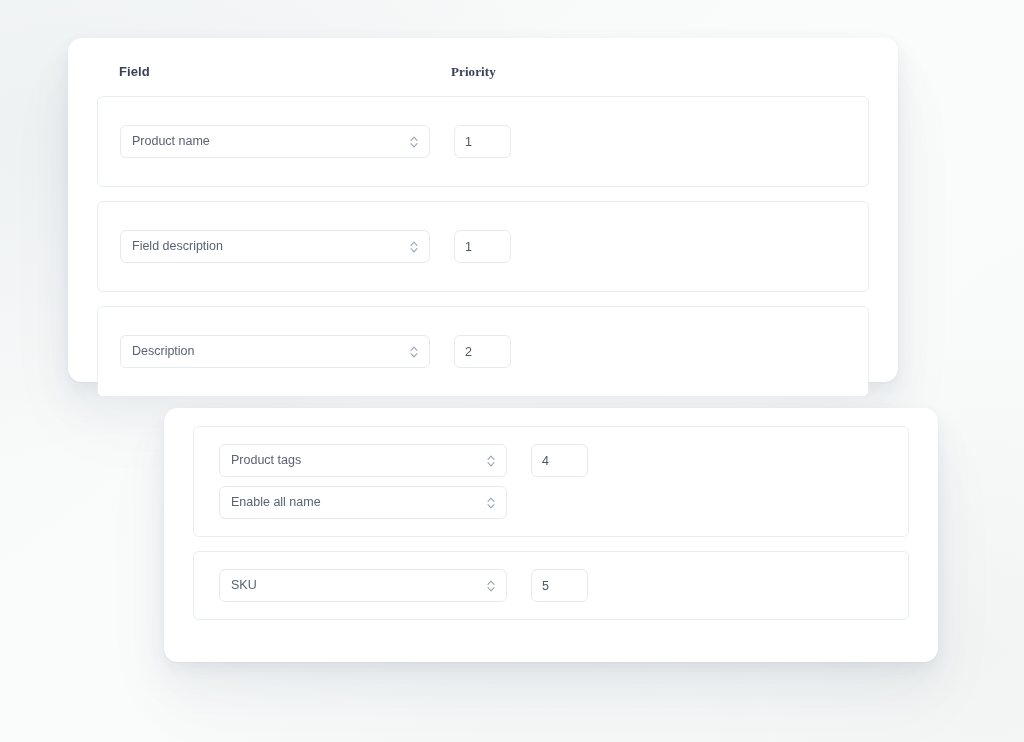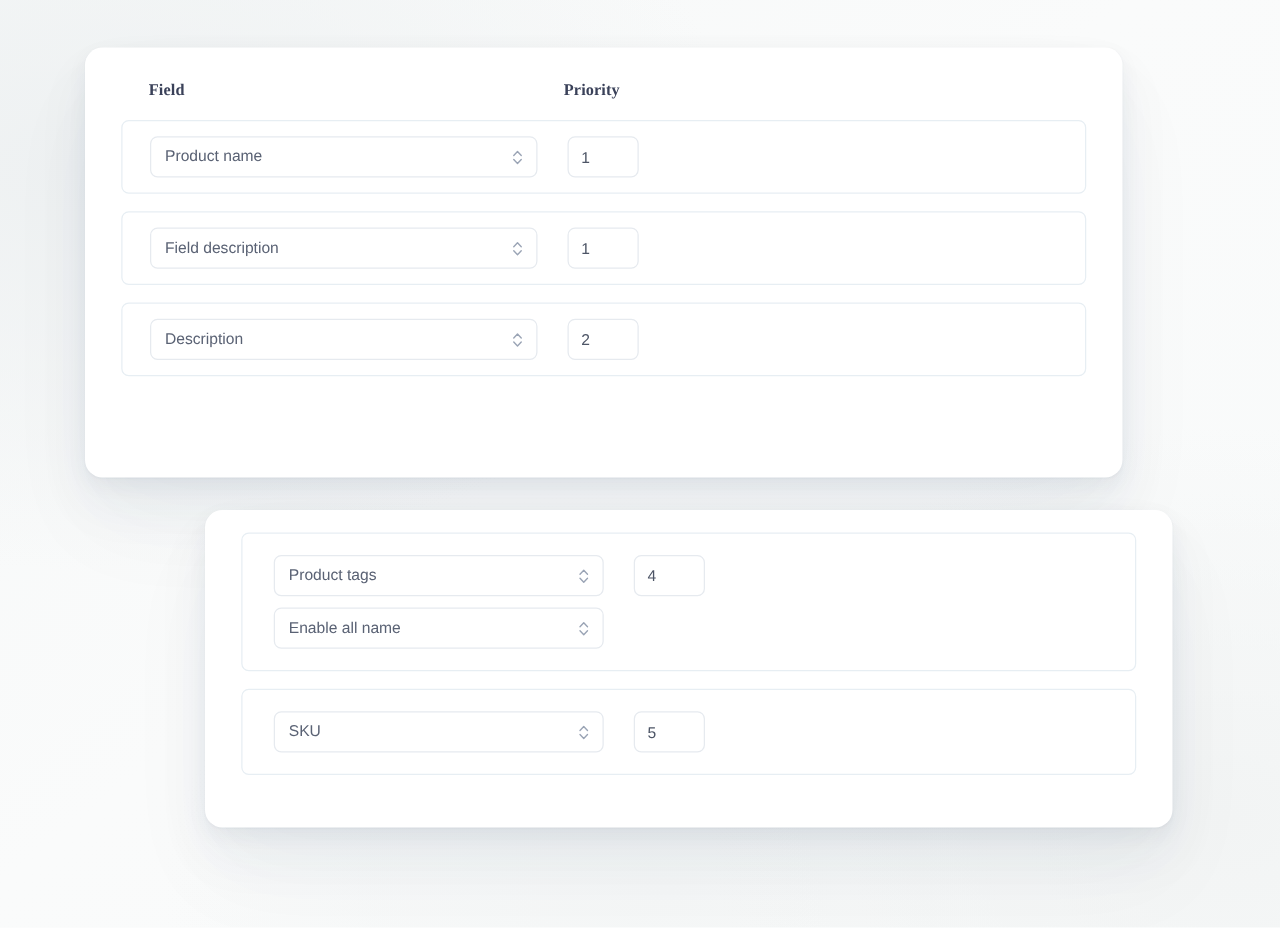--- a/index.html
+++ b/index.html
@@ -64,38 +64,38 @@
 
   .col-head {
     position: absolute;
     font-size: 13px;
     font-weight: bold;
     color: #3a4159;
     letter-spacing: 0.1px;
     line-height: 24px;
   }
 
-  #head-field { left: 51px; font-family: Liberation Serif, serif; }
+  #head-field { left: 51px; }
   #head-priority { left: 383px; font-family: Liberation Serif, serif; }
 
   
   .rows {
     position: absolute;
     left: 29px;
     right: 29px;
   }
 
   #card-fields .rows { top: 58px; }
   #card-extra .rows { top: 18px; }
 
   .row {
     border: 1px solid #e7eef3;
     border-radius: 6px;
     background: #ffffff;
-    padding: 12px 22px;
+    padding: 28px 22px;
     margin-bottom: 14px;
     display: flex;
     align-items: flex-start;
     gap: 24px;
   }
 
   .row:last-child { margin-bottom: 12px; }
 
   .row-fields {
     display: flex;
@@ -156,21 +156,21 @@
     outline: none;
   }
 
   .priority-slot {
     display: flex;
     align-items: flex-start;
     padding-top: 0;
   }
 
   
-  #card-extra .select { width: 264px; }
+  #card-extra .select { width: 288px; }
   #card-extra .row { padding: 17px 25px; }
 </style>
 </head>
 <body>
 
 <div id="page-backdrop"></div>
 
 <div class="card" id="card-fields">
   <div class="header-row">
     <div class="col-head" id="head-field">Field</div>

